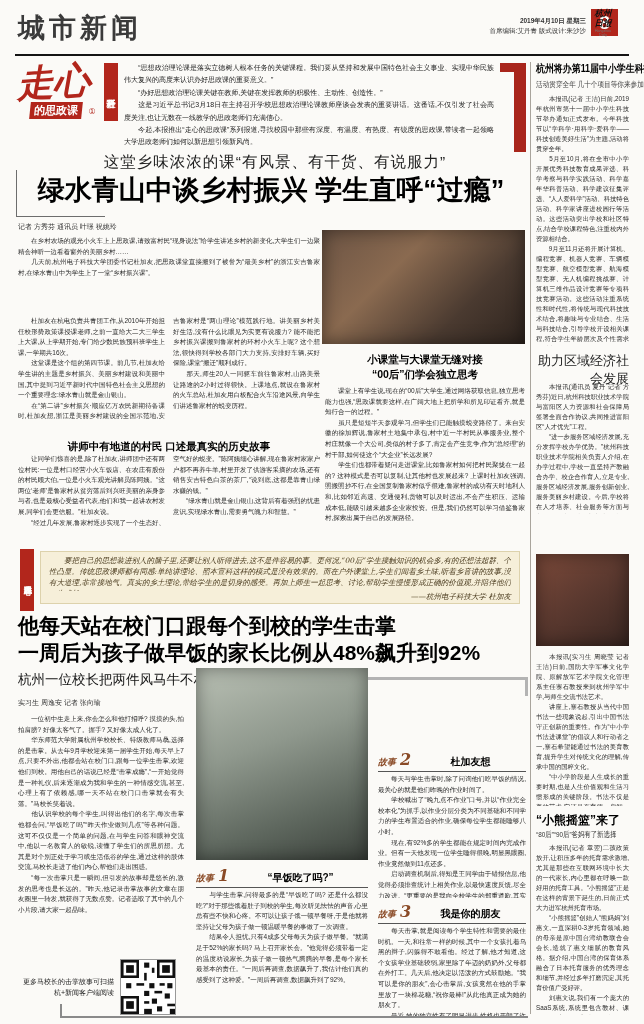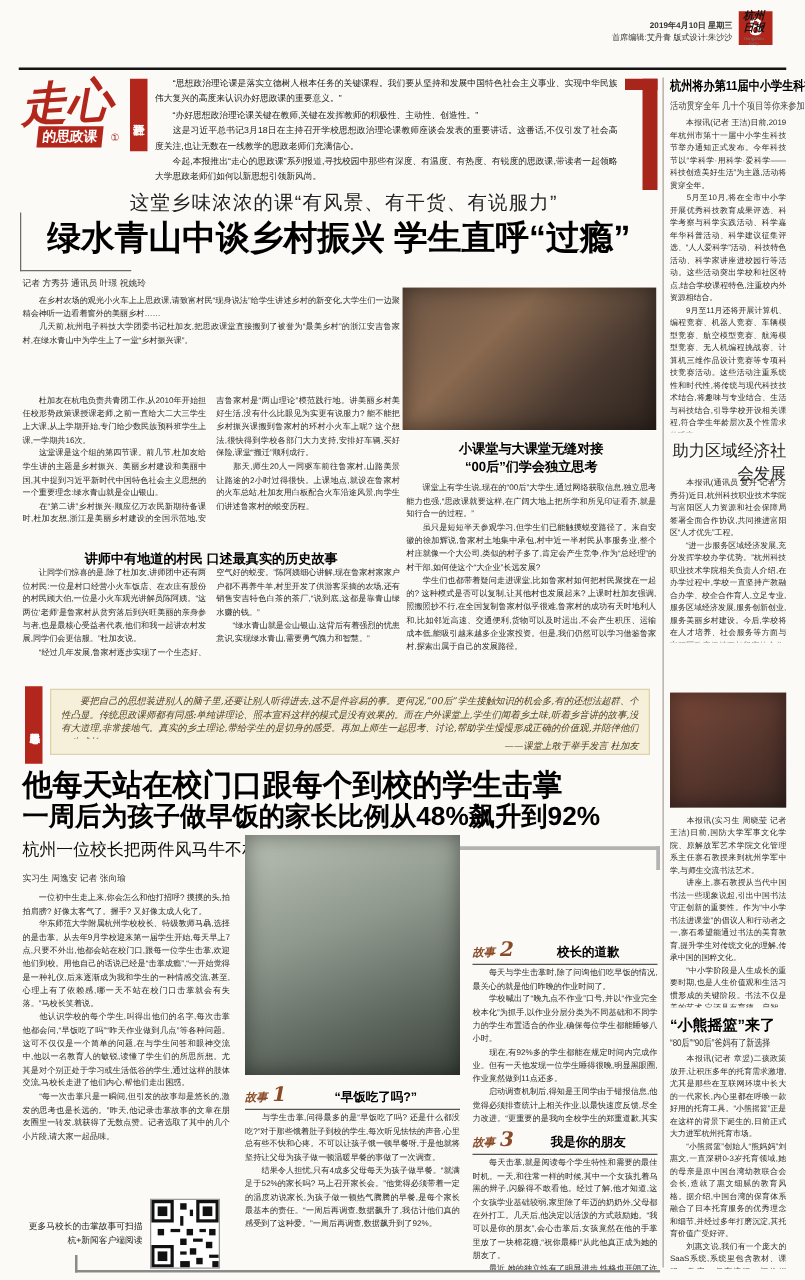--- a/index.html
+++ b/index.html
@@ -23,20 +23,21 @@
   .script{font-family:"DejaVu Serif",serif;font-style:italic;font-size:7.5px;line-height:11px;color:#4a3b1e;}
   .bracket-r{border-top:9px solid #a8251b;border-right:12px solid #a8251b;}
   .corner-l{border-left:1.5px solid #6d6d6d;border-bottom:1.5px solid #6d6d6d;}
   .nowrap{white-space:nowrap;}
 </style>
 </head>
 <body>
 
 <div class="page">
 
+  <div class="abs" style="left:18px;top:10px;font-size:27px;font-weight:bold;letter-spacing:4px;color:#3a3a3a;">城市新闻</div>
   <div class="abs" style="left:430px;top:16px;width:156px;text-align:right;font-size:6.5px;line-height:10px;color:#333;">
     <div style="font-weight:bold;">2019年4月10日 星期三</div>
     <div>首席编辑:艾丹青 版式设计:朱沙沙</div>
   </div>
   <div class="abs" style="left:591px;top:9px;width:27px;height:27px;background:#b2261c;color:#fff;font-size:19px;font-weight:bold;text-align:center;line-height:27px;">8</div>
   <div class="abs" style="left:592px;top:8px;width:22px;text-align:center;">
     <div style="font-family:'DejaVu Serif',serif;font-weight:bold;font-style:italic;font-size:8.5px;line-height:10px;color:#111;">杭州日报</div>
     <div style="font-size:3.5px;color:#777;margin-top:1px;">Hangzhou Daily</div>
   </div>
   <div class="abs rule" style="left:15px;top:54px;width:614px;"></div>
@@ -74,24 +75,24 @@
 　　学生们也都带着疑问走进课堂,比如鲁家村如何把村民聚拢在一起的? 这种模式是否可以复制,让其他村也发展起来? 上课时杜加友强调,照搬照抄不行,在全国复制鲁家村似乎很难,鲁家村的成功有天时地利人和,比如邻近高速、交通便利,货物可以及时运出,不会产生积压、运输成本低,能吸引越来越多企业家投资。但是,我们仍然可以学习借鉴鲁家村,探索出属于自己的发展路径。</div>
 
   <div class="abs sec-head" style="left:18px;top:440px;width:302px;font-size:10.5px;">讲师中有地道的村民 口述最真实的历史故事</div>
   <div class="abs jt body-txt" style="left:18px;top:454px;width:302px;height:92px;column-count:2;column-gap:8px;">　　让同学们惊喜的是,除了杜加友,讲师团中还有两位村民:一位是村口经营小火车饭店、在农庄有股份的村民顾大伯,一位是小火车观光讲解员陈阿姨。“这两位‘老师’是鲁家村从贫穷落后到兴旺美丽的亲身参与者,也是最核心受益者代表,他们和我一起讲农村发展,同学们会更信服。”杜加友说。
 　　“经过几年发展,鲁家村逐步实现了一个生态好、空气好的蜕变。”陈阿姨细心讲解,现在鲁家村家家户户都不再养牛羊,村里开发了供游客采摘的农场,还有销售安吉特色白茶的茶厂,“说到底,这都是靠青山绿水赚的钱。”
 　　“绿水青山就是金山银山,这背后有着强烈的忧患意识,实现绿水青山,需要勇气魄力和智慧。”</div>
 
   <div class="abs" style="left:20px;top:549px;width:14px;height:62px;background:#b2261c;color:#fff;font-size:8px;font-weight:bold;writing-mode:vertical-rl;text-orientation:upright;text-align:center;line-height:14px;">思政课心得</div>
   <div class="abs note-box" style="left:40px;top:551px;width:480px;height:53px;padding:3px 8px;box-sizing:border-box;">
     <div class="script jt" style="height:36px;">　　要把自己的思想装进别人的脑子里,还要让别人听得进去,这不是件容易的事。更何况,“00后”学生接触知识的机会多,有的还想法超群、个性凸显。传统思政课师都有同感:单纯讲理论、照本宣科这样的模式是没有效果的。而在户外课堂上,学生们闻着乡土味,听着乡音讲的故事,没有大道理,非常接地气。真实的乡土理论,带给学生的是切身的感受。再加上师生一起思考、讨论,帮助学生慢慢形成正确的价值观,并陪伴他们一生成长。</div>
-    <div class="script" style="text-align:right;">——课堂上敢于举手发言 杜加友</div>
+    <div class="script" style="text-align:right;">——杭州电子科技大学 杜加友</div>
   </div>
 
-  <div class="abs" style="left:18px;top:612px;font-size:24px;font-weight:900;color:#000;">他每天站在校门口跟每个到校的学生击掌</div>
+  <div class="abs" style="left:18px;top:612px;font-size:21px;font-weight:900;color:#000;">他每天站在校门口跟每个到校的学生击掌</div>
   <div class="abs" style="left:18px;top:639px;font-size:21px;font-weight:900;color:#000;">一周后为孩子做早饭的家长比例从48%飙升到92%</div>
   <div class="abs" style="left:18px;top:671px;font-size:13.5px;color:#111;">杭州一位校长把两件风马牛不相及的事串联成爱的教育</div>
   <div class="abs" style="left:348px;top:677px;width:177px;height:16px;border-top:3px solid #b3b3b3;border-right:3px solid #b3b3b3;"></div>
   <div class="abs" style="left:18px;top:698px;font-size:7px;color:#333;">实习生 周逸安 记者 张向瑜</div>
 
   <div class="abs jt body-txt" style="left:18px;top:714px;width:166px;height:242px;">　　一位初中生走上来,你会怎么和他打招呼? 摸摸的头,拍拍肩膀? 好像太客气了。握手? 又好像太成人化了。
 　　华东师范大学附属杭州学校校长、特级教师马骉,选择的是击掌。从去年9月学校迎来第一届学生开始,每天早上7点,只要不外出,他都会站在校门口,跟每一位学生击掌,欢迎他们到校。用他自己的话说已经是“击掌成瘾”,“一开始觉得是一种礼仪,后来逐渐成为我和学生的一种情感交流,甚至,心理上有了依赖感,哪一天不站在校门口击掌就会有失落。”马校长笑着说。
 　　他认识学校的每个学生,叫得出他们的名字,每次击掌他都会问,“早饭吃了吗”“昨天作业做到几点”等各种问题。这可不仅仅是一个简单的问题,在与学生问答和眼神交流中,他以一名教育人的敏锐,读懂了学生们的所思所想。尤其是对个别正处于学习或生活低谷的学生,通过这样的肢体交流,马校长走进了他们内心,帮他们走出困惑。
 　　“每一次击掌只是一瞬间,但引发的故事却是悠长的,激发的思考也是长远的。”昨天,他记录击掌故事的文章在朋友圈里一转发,就获得了无数点赞。记者选取了其中的几个小片段,请大家一起品味。</div>
   <div class="abs" style="left:18px;top:958px;width:166px;height:58px;display:flex;gap:6px;align-items:center;">
@@ -133,21 +134,21 @@
     <span class="marker" style="font-size:9px;">故事</span>
     <span class="marker" style="font-size:16px;">1</span>
     <span class="story-title">“早饭吃了吗?”</span>
   </div>
   <div class="abs jt body-txt" style="left:196px;top:890px;width:172px;height:126px;">　　与学生击掌,问得最多的是“早饭吃了吗? 还是什么都没吃?”对于那些饿着肚子到校的学生,每次听见怯怯的声音,心里总有些不快和心疼。不可以让孩子饿一顿早餐呀,于是他就将坚持让父母为孩子做一顿温暖早餐的事做了一次调查。
 　　结果令人担忧,只有4成多父母每天为孩子做早餐。“就满足于52%的家长吗? 马上召开家长会。”他觉得必须带着一定的温度劝说家长,为孩子做一顿热气腾腾的早餐,是每个家长最基本的责任。“一周后再调查,数据飙升了,我估计他们真的感受到了这种爱。”一周后再调查,数据飙升到了92%。</div>
 
   <div class="abs story-head" style="left:378px;top:750px;width:148px;">
     <span class="marker" style="font-size:9px;">故事</span>
     <span class="marker" style="font-size:16px;">2</span>
-    <span class="story-title">校长的道歉</span>
+    <span class="story-title">杜加友想</span>
   </div>
   <div class="abs jt body-txt" style="left:378px;top:774px;width:148px;height:124px;">　　每天与学生击掌时,除了问询他们吃早饭的情况,最关心的就是他们昨晚的作业时间了。
 　　学校喊出了“晚九点不作业”口号,并以“作业完全校本化”为抓手,以作业分层分类为不同基础和不同学力的学生布置适合的作业,确保每位学生都能睡够八小时。
 　　现在,有92%多的学生都能在规定时间内完成作业。但有一天他发现一位学生睡得很晚,明显黑眼圈,作业竟然做到11点还多。
 　　启动调查机制后,得知是王同学由于错报信息,他觉得必须排查统计上相关作业,以最快速度反馈,尽全力改进。“更重要的是我向全校学生的郑重道歉,其实是校长的管理细度不够,让个别情况影响了睡眠,为此向大家……”</div>
   <div class="abs story-head" style="left:378px;top:902px;width:148px;">
     <span class="marker" style="font-size:9px;">故事</span>
     <span class="marker" style="font-size:16px;">3</span>
     <span class="story-title">我是你的朋友</span>
   </div>

